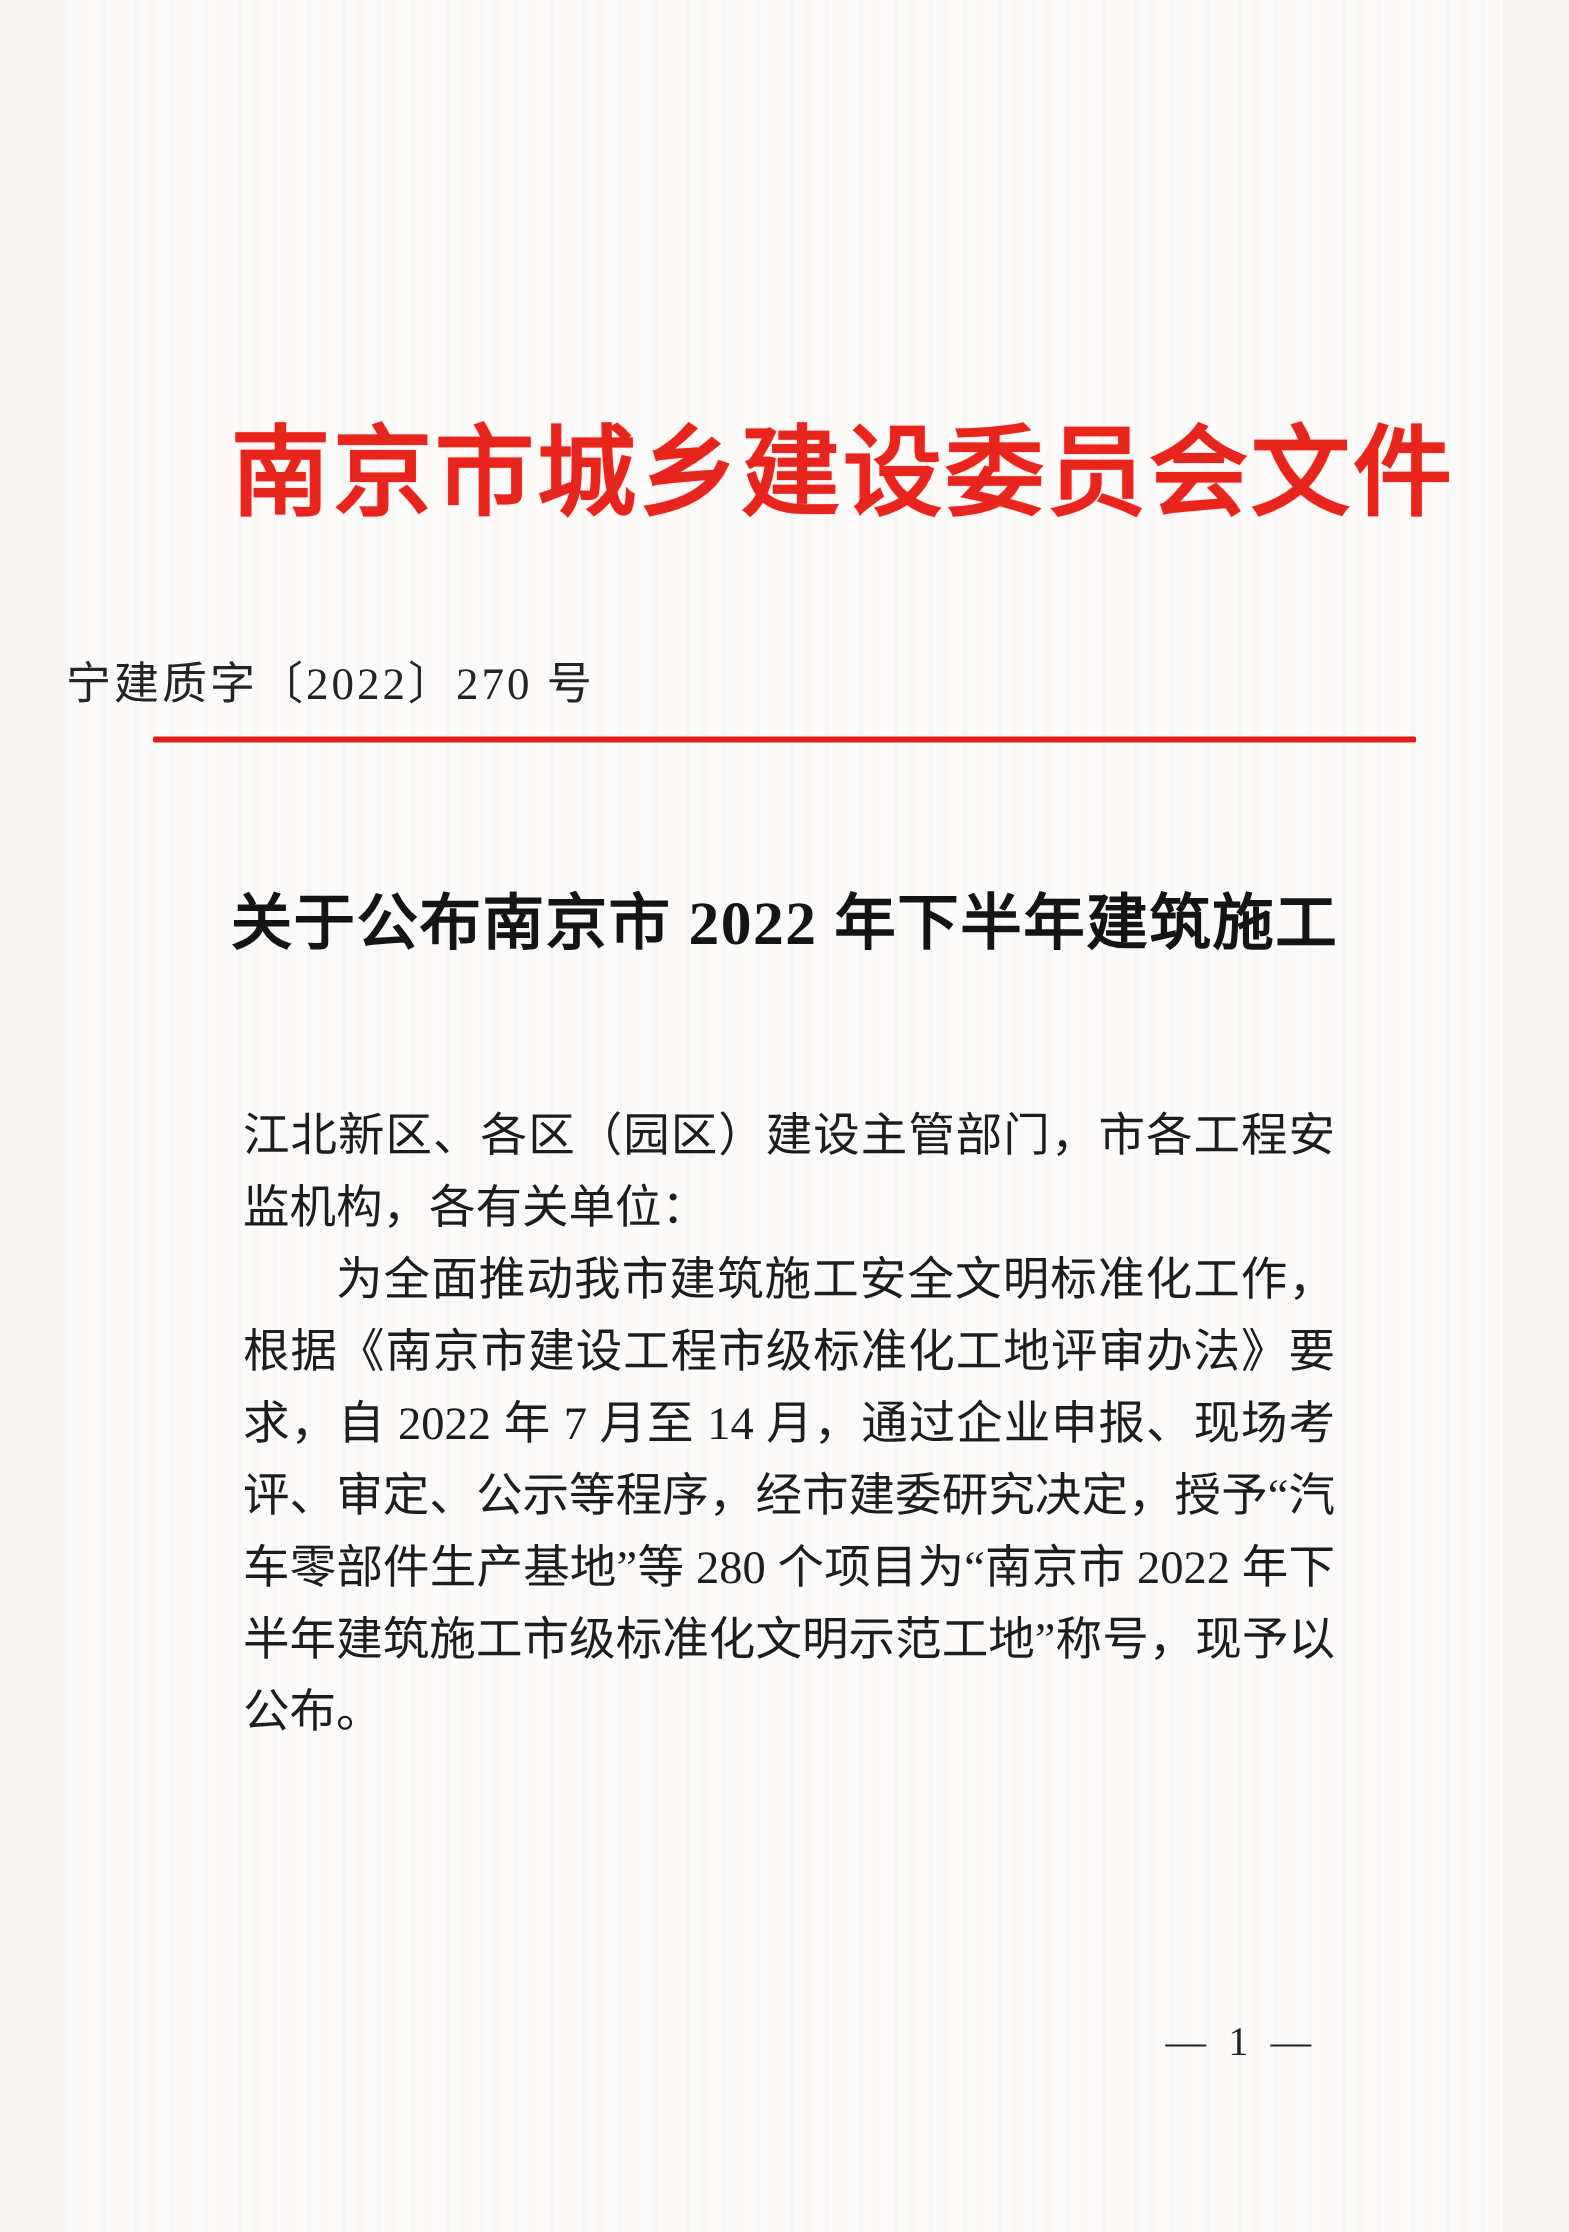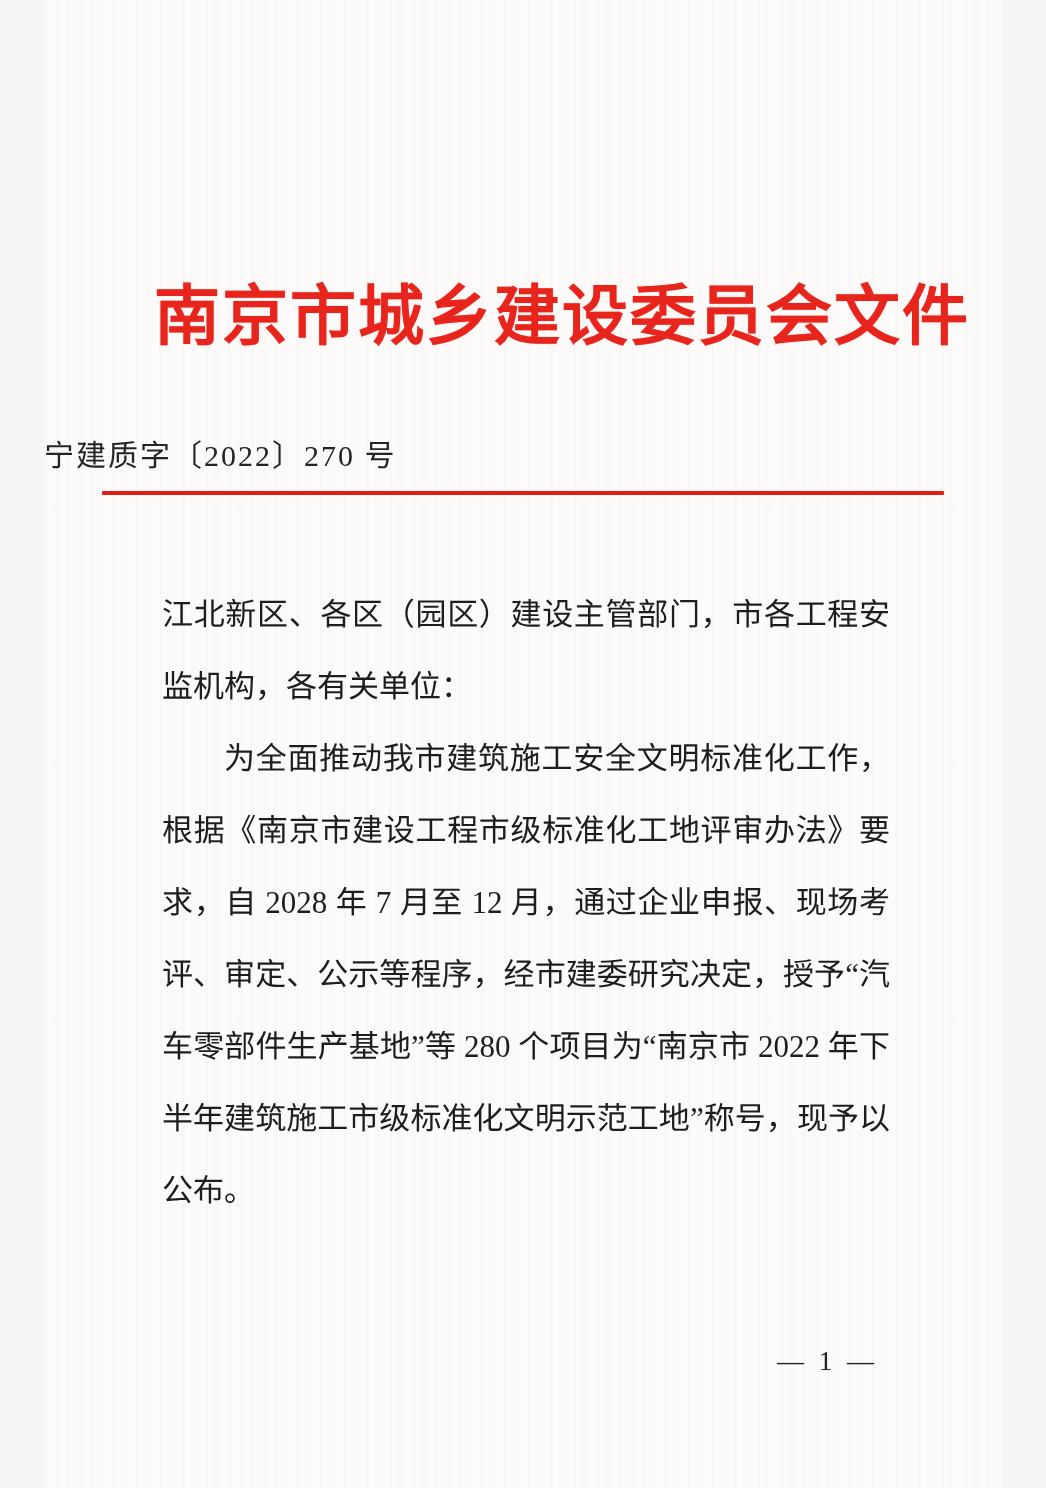--- a/index.html
+++ b/index.html
@@ -74,21 +74,21 @@
     color: #141414;
     letter-spacing: 1px;
   }
 
   
   .body-text {
     margin-top: 82px;
     padding-left: 118px;
     padding-right: 112px;
     font-size: 31px;
-    line-height: 72px;
+    line-height: 48px;
     text-align: justify;
     color: #1d1d1d;
   }
 
   .body-text p.indent {
     text-indent: 2em;
   }
 
   
   .page-number {
@@ -105,22 +105,23 @@
 
 <div class="page">
 
   <div class="header-title">南京市城乡建设委员会文件</div>
 
   <div class="doc-number">宁建质字〔2022〕270 号</div>
 
   <div class="red-divider"></div>
 
   <div class="doc-title">
+    <div>关于公布南京市 2022 年下半年建筑施工</div>
   </div>
 
   <div class="body-text">
     <p>江北新区、各区（园区）建设主管部门，市各工程安监机构，各有关单位：</p>
-    <p class="indent">为全面推动我市建筑施工安全文明标准化工作，根据《南京市建设工程市级标准化工地评审办法》要求，自 2028 年 7 月至 12 月，通过企业申报、现场考评、审定、公示等程序，经市建委研究决定，授予“汽车零部件生产基地”等 280 个项目为“南京市 2022 年下半年建筑施工市级标准化文明示范工地”称号，现予以公布。</p>
+    <p class="indent">为全面推动我市建筑施工安全文明标准化工作，根据《南京市建设工程市级标准化工地评审办法》要求，自 2022 年 7 月至 14 月，通过企业申报、现场考评、审定、公示等程序，经市建委研究决定，授予“汽车零部件生产基地”等 280 个项目为“南京市 2022 年下半年建筑施工市级标准化文明示范工地”称号，现予以公布。</p>
   </div>
 
   <div class="page-number">— 1 —</div>
 
 </div>
 
 </body></html>

